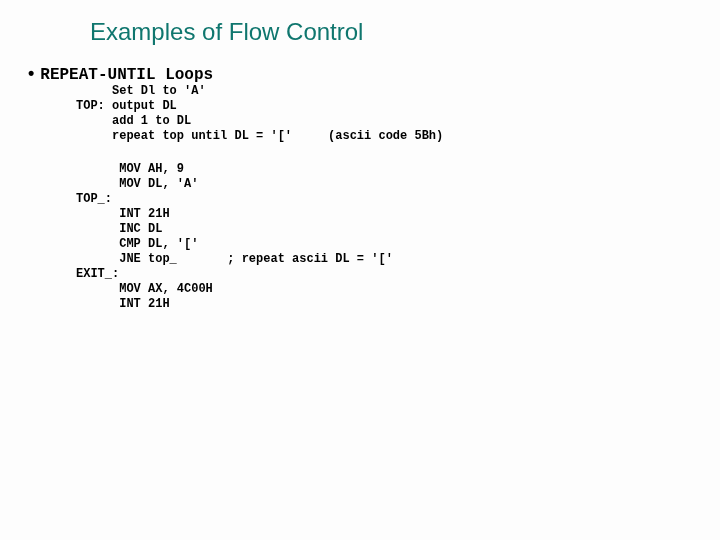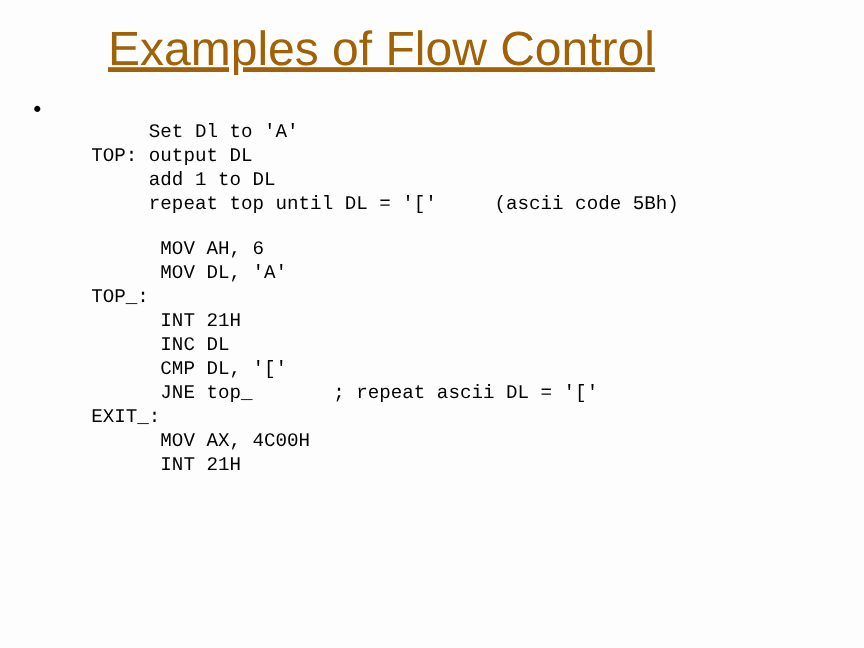--- a/index.html
+++ b/index.html
@@ -14,45 +14,44 @@
     overflow: hidden;
   }
   .slide {
     position: relative;
     width: 720px;
     height: 540px;
     box-sizing: border-box;
   }
   .title {
     font-family: "Comic Sans MS", "Comic Sans", cursive, sans-serif;
-    color: #a16207;
-    font-size: 40px;
+    color: #0f766e;
+    font-size: 24px;
     line-height: 1.15;
     padding: 18px 60px 18px 90px;
-    text-decoration: underline;
   }
   .body {
     padding: 0 20px 0 28px;
     font-weight: bold;
   }
   .bullet-line {
     display: flex;
     align-items: baseline;
   }
   .bullet-dot {
     font-family: Arial, sans-serif;
     font-size: 18px;
     line-height: 1;
     padding-right: 6px;
   }
   pre {
     margin: 0;
     font-family: "Courier New", Courier, monospace;
-    font-weight: normal;
-    font-size: 16px;
+    font-weight: bold;
+    font-size: 12px;
     line-height: 1.25;
     white-space: pre;
   }
   .block1 {
     padding-left: 48px;
   }
   .block2 {
     padding-left: 48px;
     margin-top: 18px;
   }
@@ -62,28 +61,29 @@
 <div class="slide">
 
   <div class="title">
     <div>Examples of Flow Control</div>
   </div>
 
   <div class="body">
 
     <div class="bullet-line">
       <span class="bullet-dot">•</span>
+      <span>REPEAT-UNTIL Loops</span>
     </div>
 
     <pre class="block1"><span>     Set Dl to 'A'</span>
 <span>TOP: output DL</span>
 <span>     add 1 to DL</span>
 <span>     repeat top until DL = '['     (ascii code 5Bh)</span></pre>
 
-    <pre class="block2"><span>      MOV AH, 6</span>
+    <pre class="block2"><span>      MOV AH, 9</span>
 <span>      MOV DL, 'A'</span>
 <span>TOP_:</span>
 <span>      INT 21H</span>
 <span>      INC DL</span>
 <span>      CMP DL, '['</span>
 <span>      JNE top_       ; repeat ascii DL = '['</span>
 <span>EXIT_:</span>
 <span>      MOV AX, 4C00H</span>
 <span>      INT 21H</span></pre>
 

